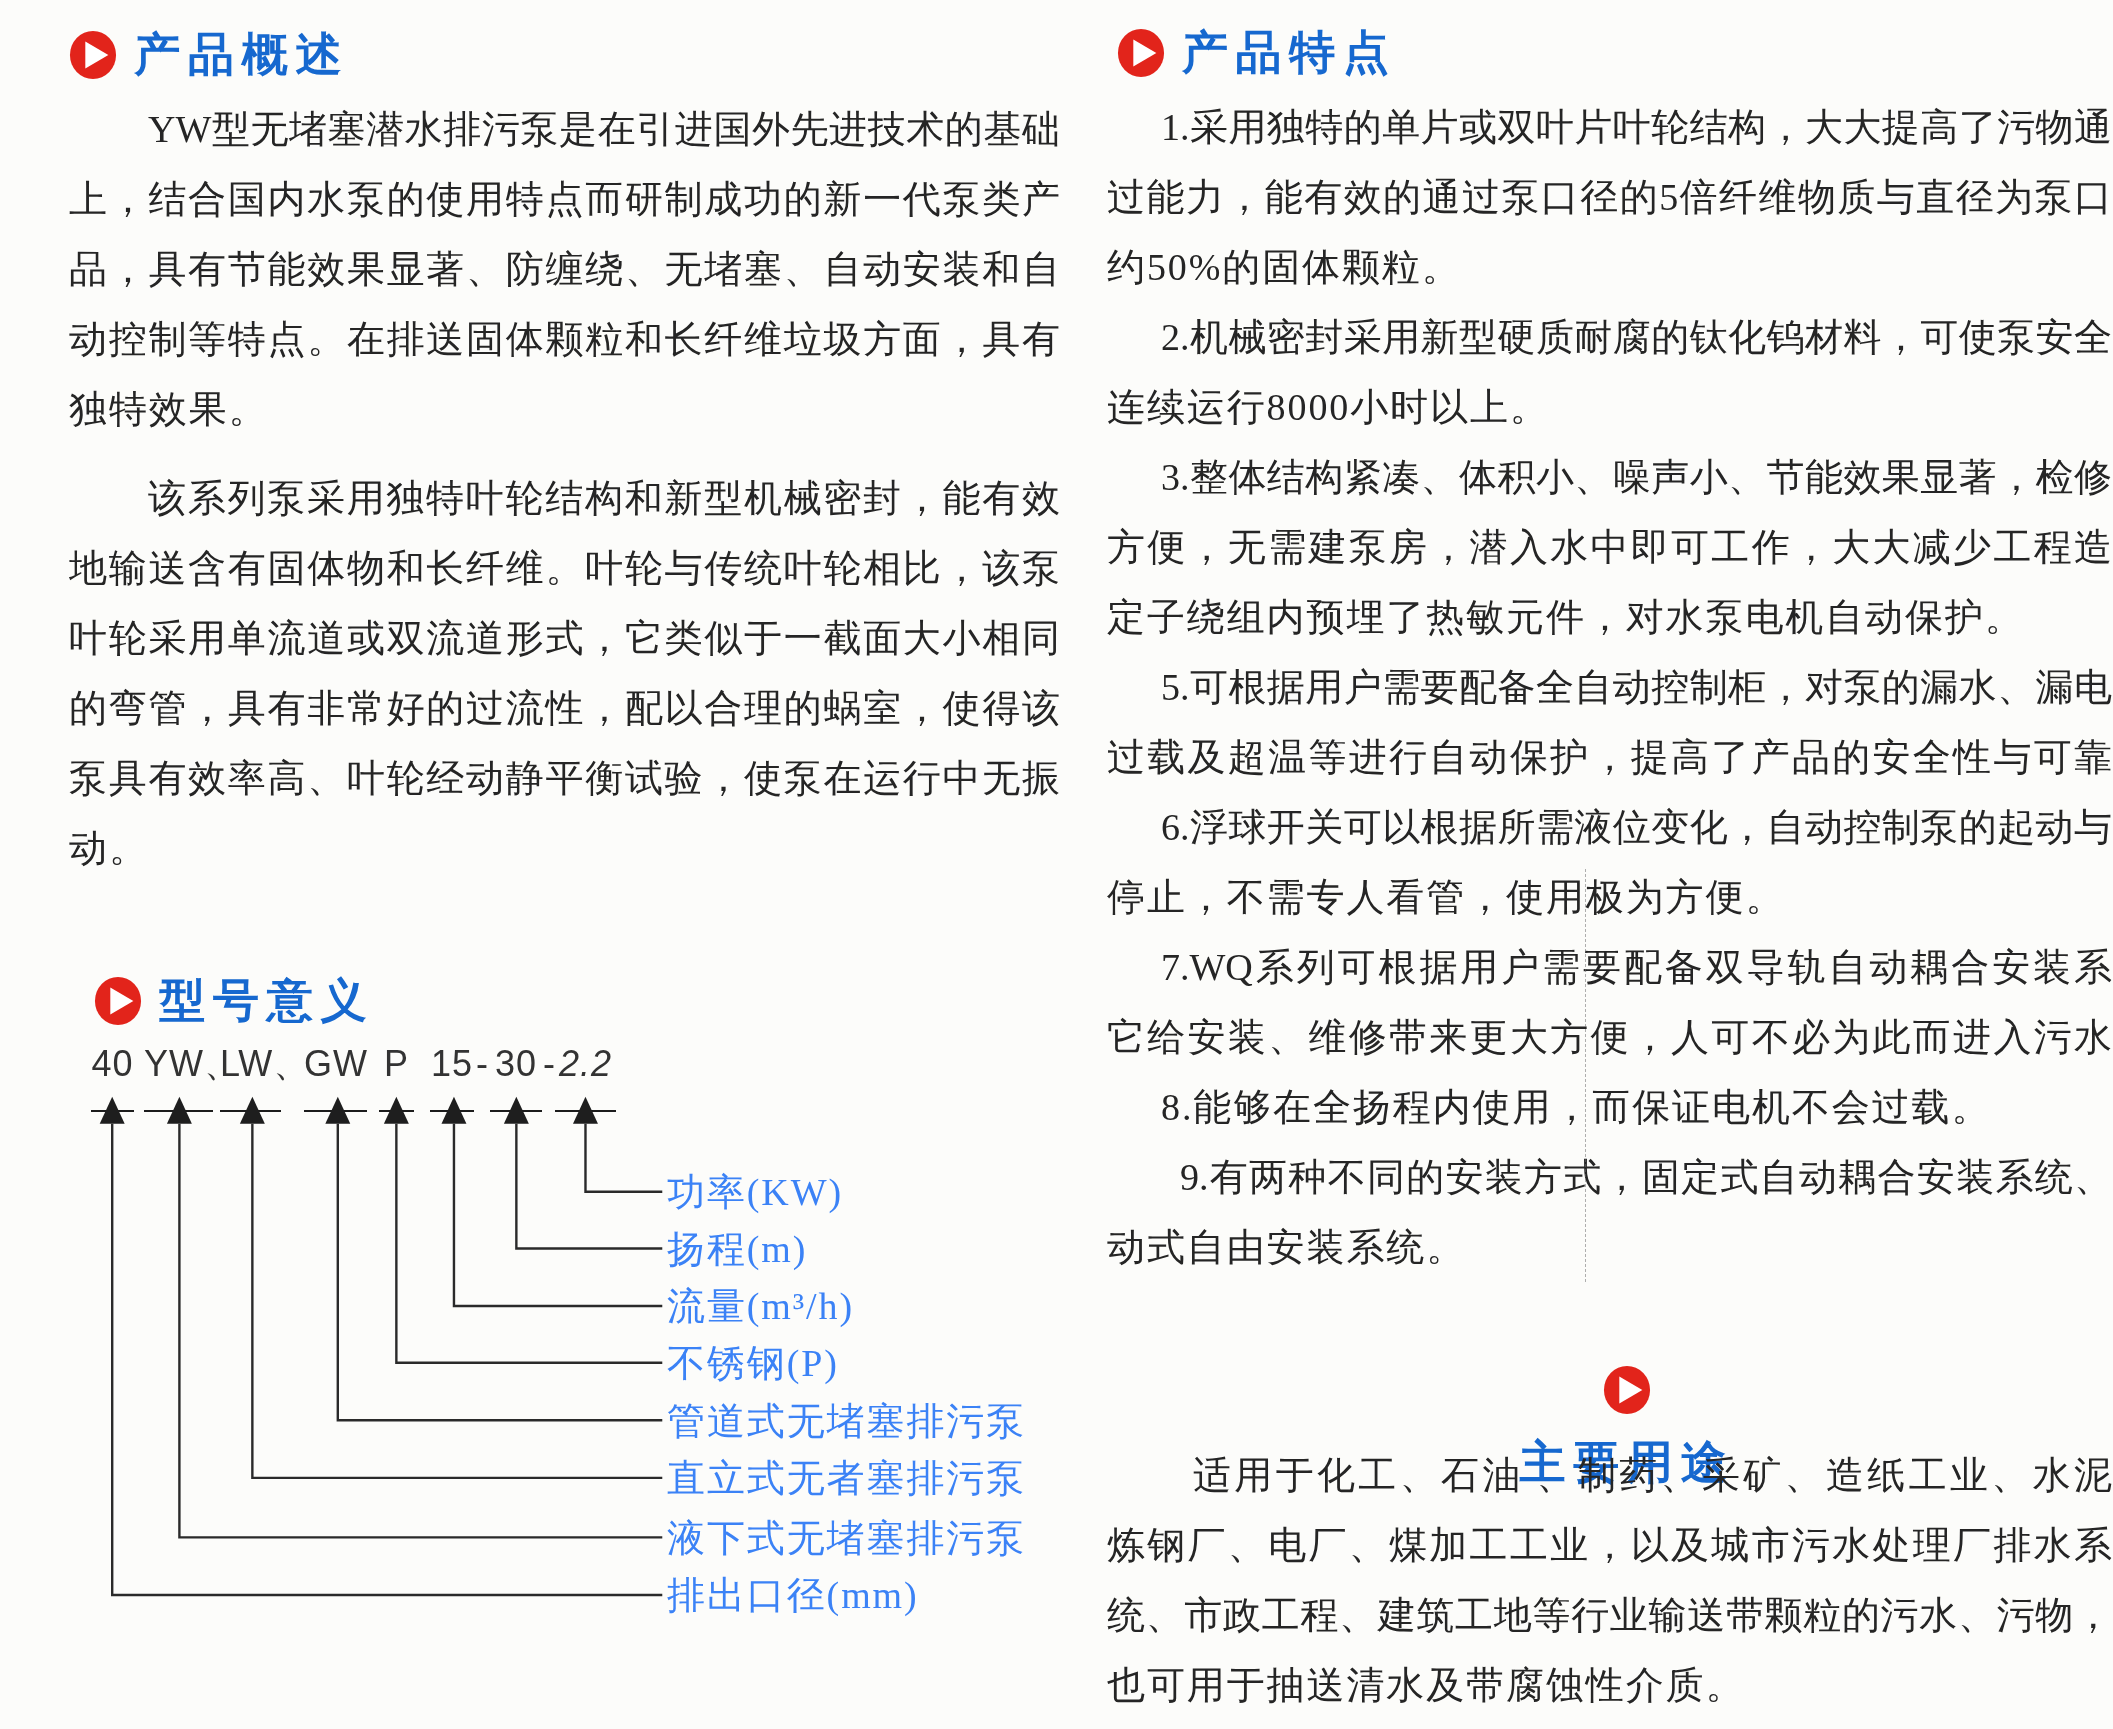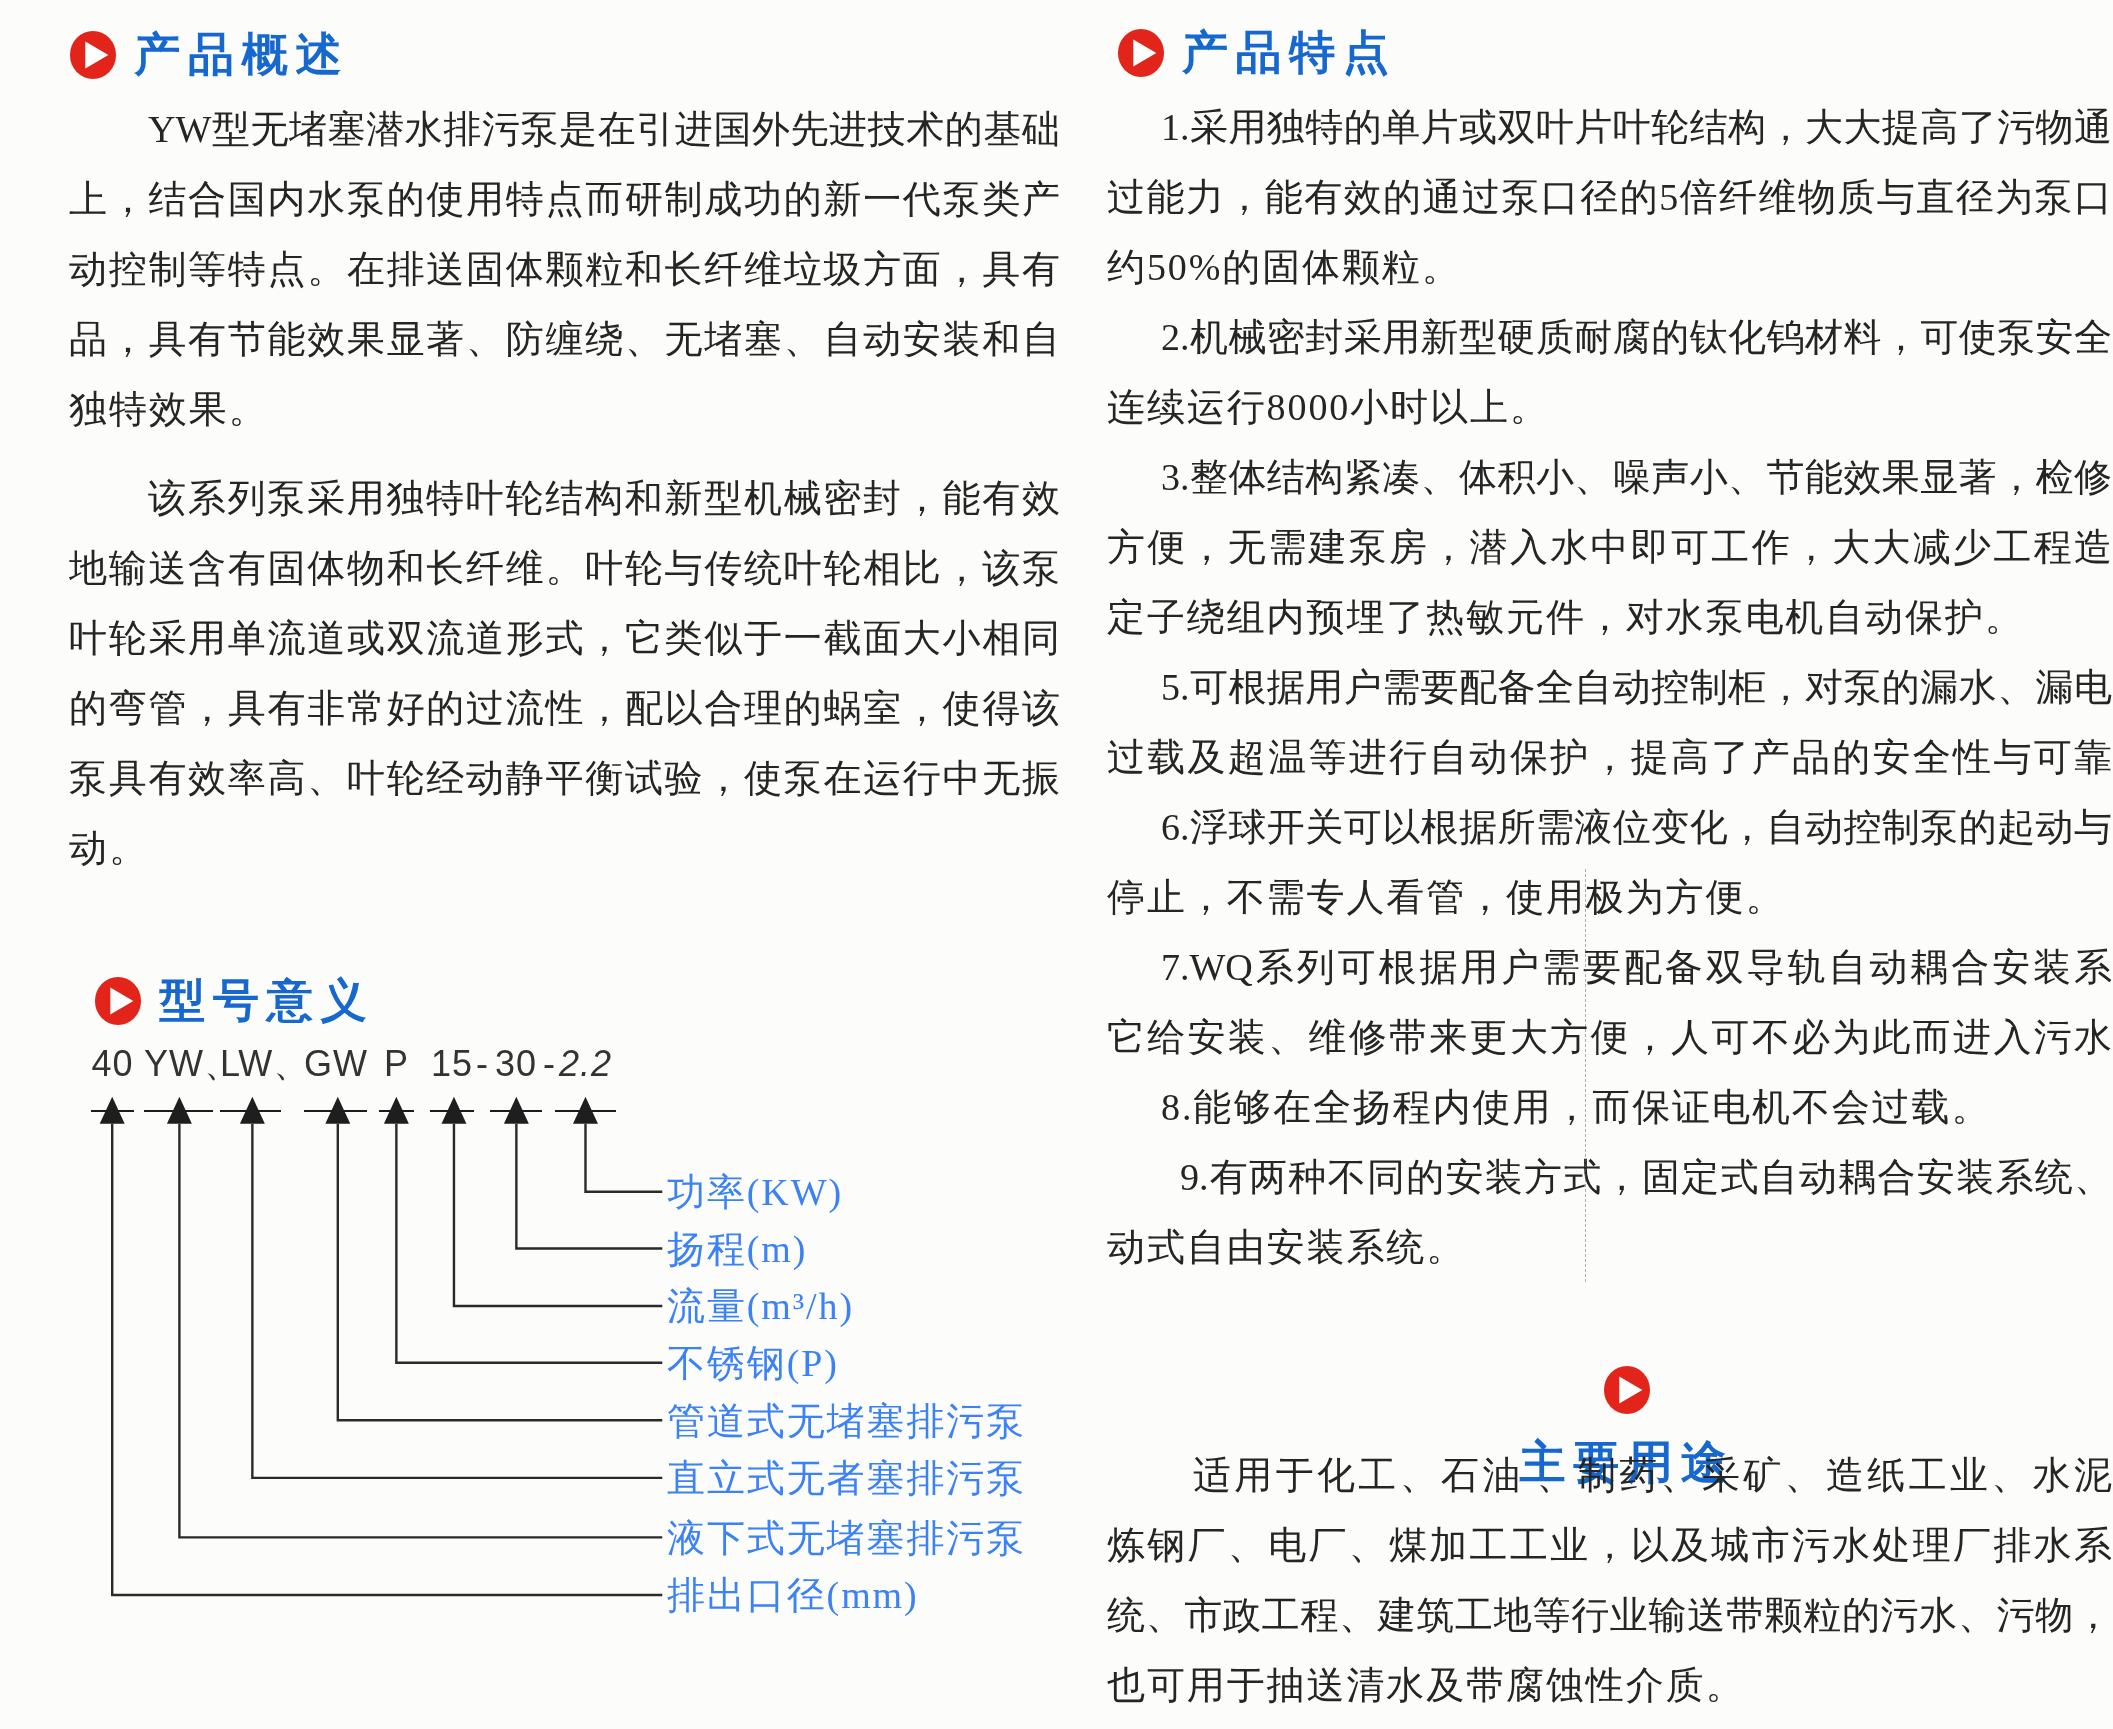--- a/index.html
+++ b/index.html
@@ -72,22 +72,22 @@
       <ellipse cx="25" cy="26" rx="24" ry="25" fill="#e2241b"></ellipse>
       <polygon points="17,12 41,26 17,40" fill="#ffffff"></polygon>
     </svg>
     <span class="tt">产品概述</span>
   </div>
   <div class="gap-after-head"></div>
 
   <div>
     <div class="ln j ind2">YW型无堵塞潜水排污泵是在引进国外先进技术的基础</div>
     <div class="ln j">上，结合国内水泵的使用特点而研制成功的新一代泵类产</div>
+    <div class="ln j">品，具有节能效果显著、防缠绕、无堵塞、自动安装和自</div>
     <div class="ln j">动控制等特点。在排送固体颗粒和长纤维垃圾方面，具有</div>
-    <div class="ln j">品，具有节能效果显著、防缠绕、无堵塞、自动安装和自</div>
     <div class="ln nj">独特效果。</div>
   </div>
 
   <div class="gap-p2"></div>
 
   <div>
     <div class="ln j ind2">该系列泵采用独特叶轮结构和新型机械密封，能有效</div>
     <div class="ln j">地输送含有固体物和长纤维。叶轮与传统叶轮相比，该泵</div>
     <div class="ln j">叶轮采用单流道或双流道形式，它类似于一截面大小相同</div>
     <div class="ln j">的弯管，具有非常好的过流性，配以合理的蜗室，使得该</div>

